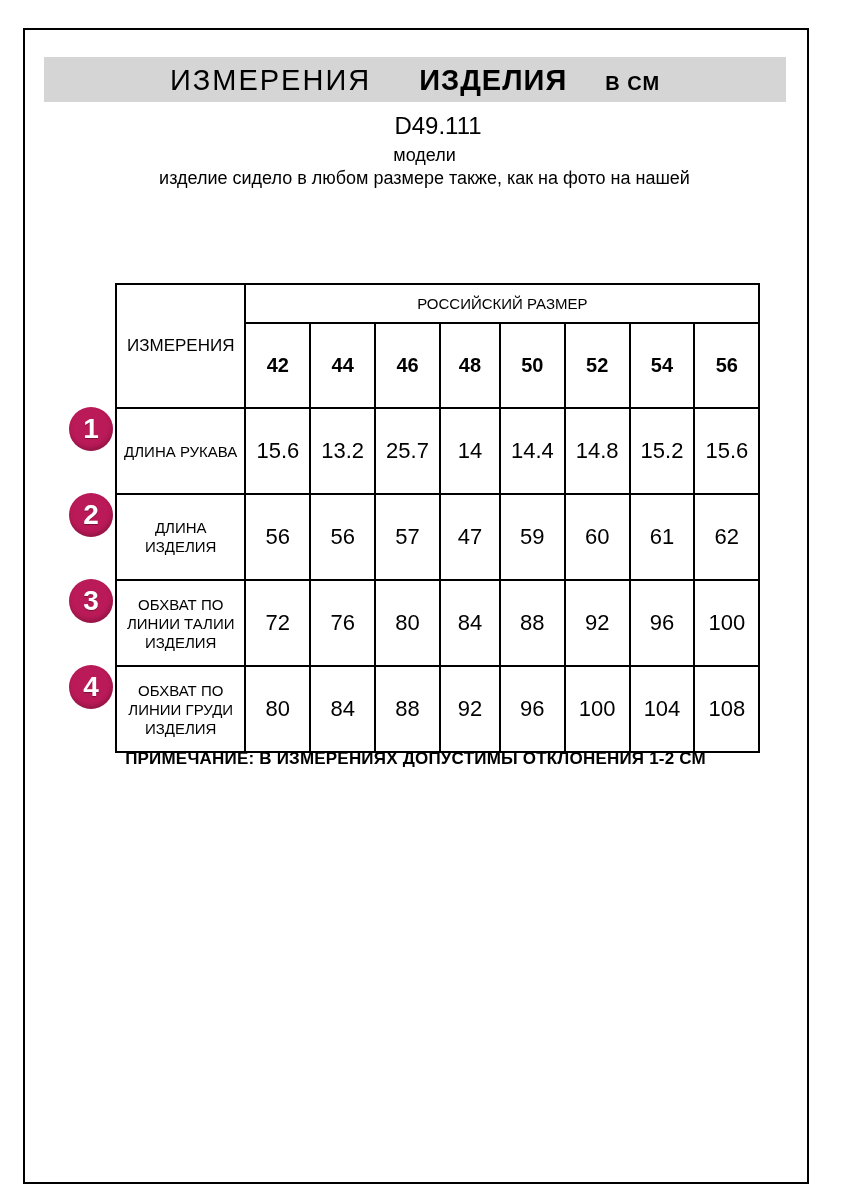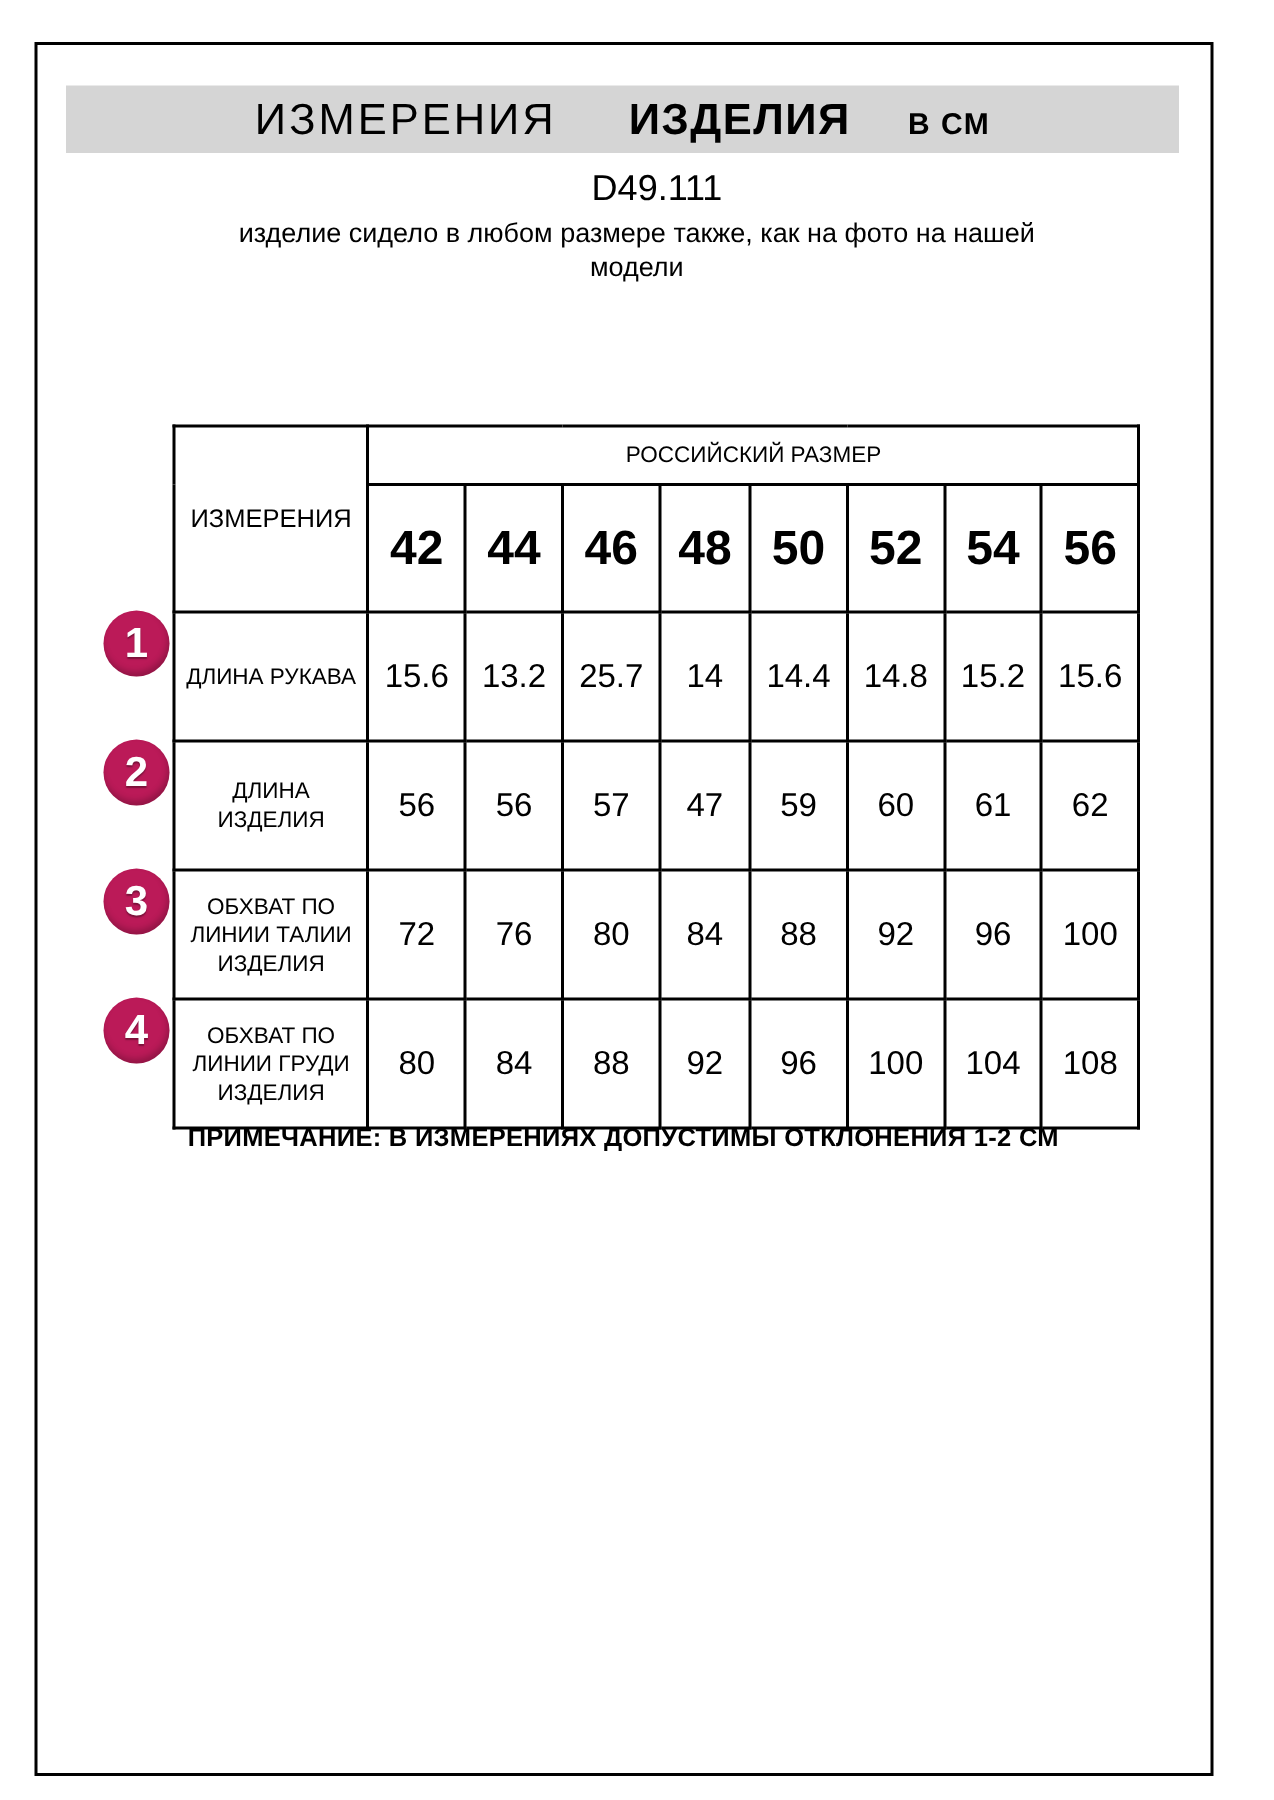--- a/index.html
+++ b/index.html
@@ -35,21 +35,21 @@
   }
   .size-table th,.size-table td{
     border:2px solid var(--line);
     text-align:center;vertical-align:middle;
     background:#fff;padding:10px;
   }
   .col-label{width:121px;}
   .col-size{width:60px;}
   .group-header th.group{height:18px;font-size:15px;font-weight:400;}
   th.corner{font-size:17px;font-weight:400;}
-  tr.sizes th{height:85px;font-size:32px;font-weight:700;}
+  tr.sizes th{height:85px;font-size:20px;font-weight:700;}
   tr.data-row td{height:86px;}
   td.rlabel{font-size:15px;line-height:19px;font-weight:400;padding:13px 2px;}
   td.val{font-size:22px;font-weight:400;}
   .note{
     position:absolute;left:115px;top:749px;width:601px;
     text-align:center;font-size:17px;font-weight:700;letter-spacing:.2px;
   }
   .badge{
     position:absolute;left:69px;width:44px;height:44px;border-radius:50%;
     background:var(--accent);
@@ -73,22 +73,22 @@
 
   <div class="header-bar">
     <span class="hw1">ИЗМЕРЕНИЯ</span>
     <span class="hw2">ИЗДЕЛИЯ</span>
     <span class="hw3">В СМ</span>
   </div>
 
   <div class="code">D49.111</div>
 
   <div class="desc">
+    <div>модели</div>
     <div>изделие сидело в любом размере также, как на фото на нашей</div>
-    <div>модели</div>
   </div>
 
   <table class="size-table">
     <colgroup>
       <col class="col-label">
       <col class="col-size">
         <col class="col-size">
         <col class="col-size">
         <col class="col-size">
       <col class="col-size">

